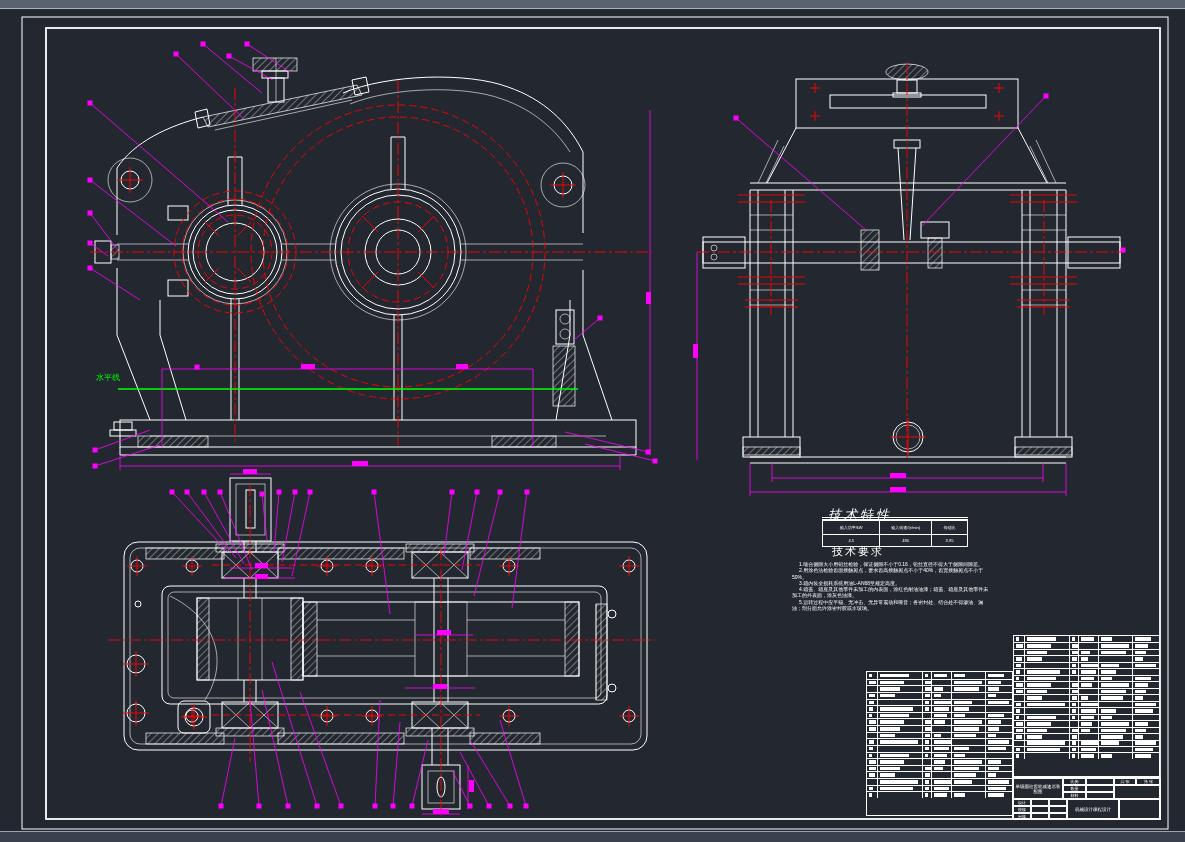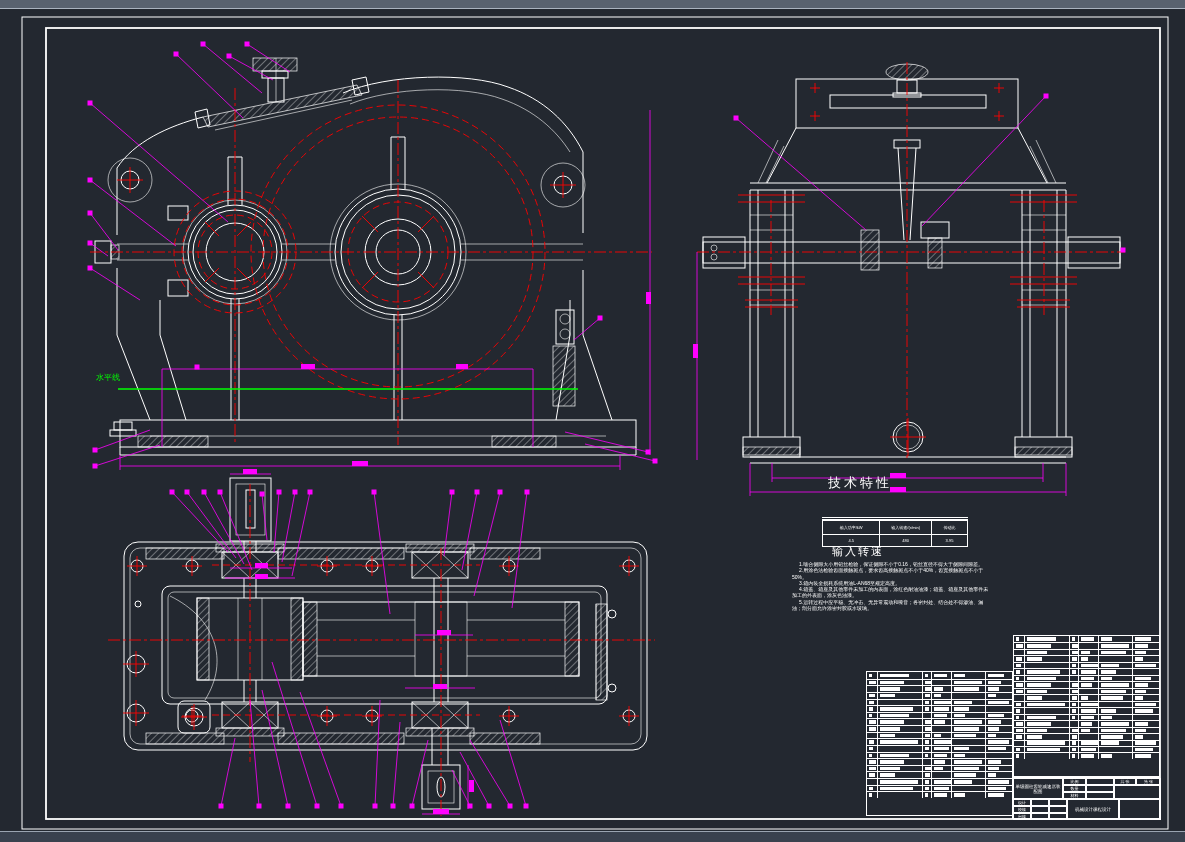--- a/index.html
+++ b/index.html
@@ -12,21 +12,21 @@
   .swt{stroke:#ffffff;fill:none;stroke-width:.6;}
   .sw2{stroke:#ffffff;fill:none;stroke-width:1.8;}
   .sr{stroke:#ff0000;fill:none;stroke-width:.9;}
   .cl{stroke-dasharray:12 3 3 3;}
   .cd{stroke-dasharray:7 4;}
   .sm{stroke:#ff00ff;fill:none;stroke-width:.8;}
   .sg{stroke:#00ff00;fill:none;stroke-width:1.3;}
   .fm{fill:#ff00ff;}
   .fh{fill:url(#hat);stroke:#ffffff;stroke-width:.7;}
   .txt{position:absolute;color:#ffffff;}
-  #tech-char-title{left:828px;top:474px;font-size:13px;letter-spacing:3px;}
+  #tech-char-title{left:828px;top:506px;font-size:13px;letter-spacing:3px;font-style:italic;}
   #tech-req-title{left:832px;top:544px;font-size:11px;letter-spacing:2px;}
   #horiz-label{left:96px;top:372px;font-size:8px;color:#00ff00;}
   #tech-char-table{position:absolute;left:822px;top:517px;width:146px;border-top:3px double #fff;border-bottom:1px solid #fff;}
   .tc-row{display:flex;}
   .tc-cell{border-left:1px solid #fff;border-top:1px solid #fff;color:#fff;font-size:4px;line-height:5px;
            display:flex;align-items:center;justify-content:center;overflow:hidden;text-align:center;}
   .tc-cell:last-child{border-right:1px solid #fff;}
   #tech-req-body{position:absolute;left:792px;top:561px;width:198px;color:#fff;font-size:5px;line-height:6.3px;}
   .tr-line{text-indent:7px;margin:0;}
   .bom{position:absolute;border:1px solid #fff;box-sizing:border-box;}
@@ -427,21 +427,21 @@
         <div class="tc-cell" style="width: 58px; height: 13px;">输入功率/kW</div>
         <div class="tc-cell" style="width: 52px; height: 13px;">输入转速/(r/min)</div>
         <div class="tc-cell" style="width: 36px; height: 13px;">传动比</div>
       </div>
       <div class="tc-row">
         <div class="tc-cell" style="width: 58px; height: 11px;">4.5</div>
         <div class="tc-cell" style="width: 52px; height: 11px;">480</div>
         <div class="tc-cell" style="width: 36px; height: 11px;">3.95</div>
       </div>
     </div>
-  <div class="txt" id="tech-req-title">输入转速</div>
+  <div class="txt" id="tech-req-title">技术要求</div>
   <div id="tech-req-body">
       <p class="tr-line">1.啮合侧隙大小用铅丝检验，保证侧隙不小于0.16，铅丝直径不得大于侧隙间隙差。</p>
       <p class="tr-line">2.用涂色法检验齿面接触斑点，要求齿高接触斑点不小于40%，齿宽接触斑点不小于50%。</p>
       <p class="tr-line">3.箱内装全损耗系统用油L-AN68至规定高度。</p>
       <p class="tr-line">4.箱盖、箱座及其他零件未加工的内表面，涂红色耐油油漆；箱盖、箱座及其他零件未加工的外表面，涂灰色油漆。</p>
       <p class="tr-line">5.运转过程中应平稳、无冲击、无异常震动和噪音；各密封处、结合处不得渗油、漏油；剖分面允许涂密封胶或水玻璃。</p>
     </div>
   <div class="txt" id="horiz-label">水平线</div>
 
   <div class="bom" id="bom-left" style="left:866px;top:671px;width:147px;height:145px;">

